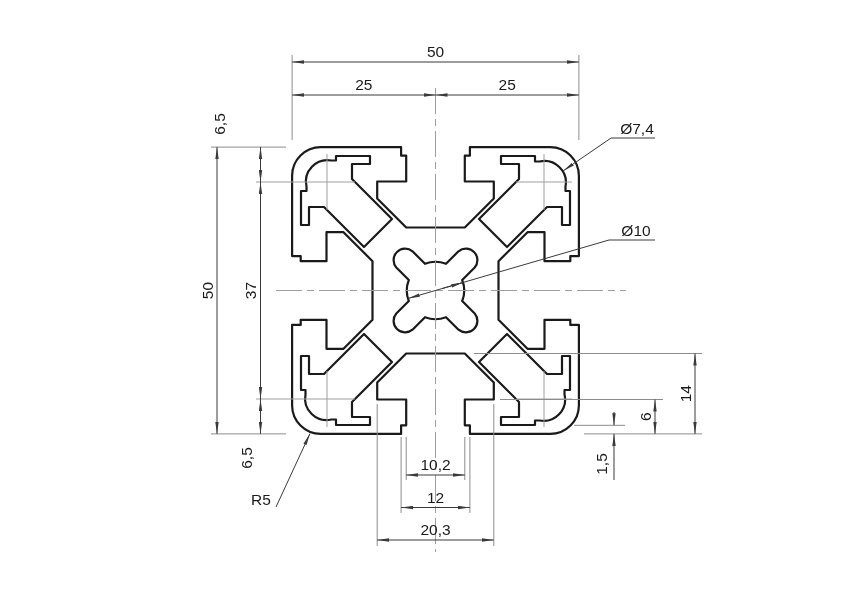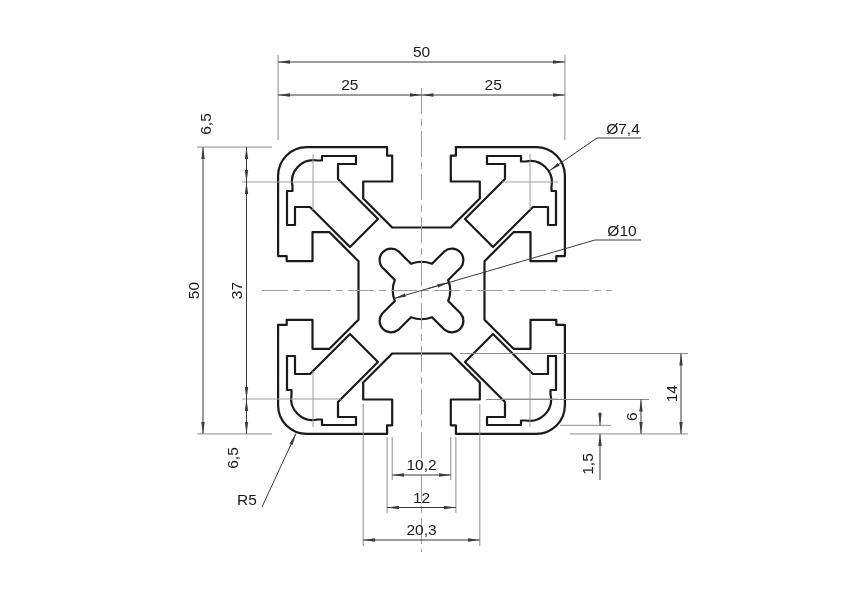--- a/index.html
+++ b/index.html
@@ -1,17 +1,17 @@
 <!DOCTYPE html>
 <html><head>
 <meta charset="utf-8">
 <style>
   html,body{margin:0;padding:0;background:#ffffff;}
   .stage{position:relative;width:800px;height:600px;background:#ffffff;overflow:hidden;
-         font-family:"Liberation Sans", sans-serif;}
+         font-family:"Liberation Sans", sans-serif;padding-left:14px;}
   svg text{font-family:"Liberation Sans", sans-serif;font-size:15.5px;fill:#1a1a1a;}
 </style>
 </head>
 <body>
 
 <div class="stage">
 <svg width="850" height="600" viewBox="0 0 850 600">
   <defs>
     <marker id="arr" viewBox="0 0 12 4" refX="12" refY="2" markerWidth="12" markerHeight="4" markerUnits="userSpaceOnUse" orient="auto">
       <path d="M12 2 L0 0.3 L0 3.7 Z" fill="#3a3a3a"></path>

